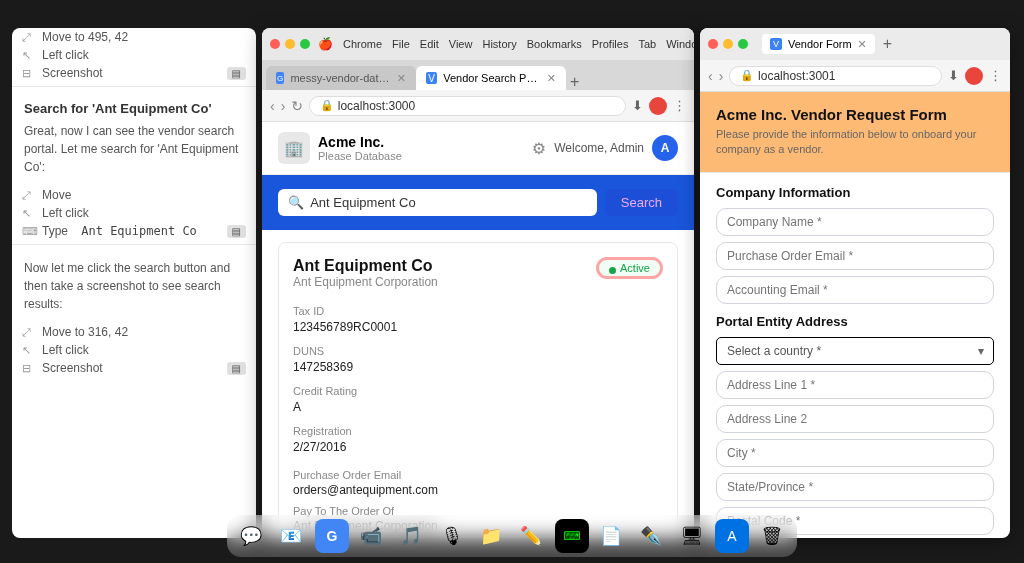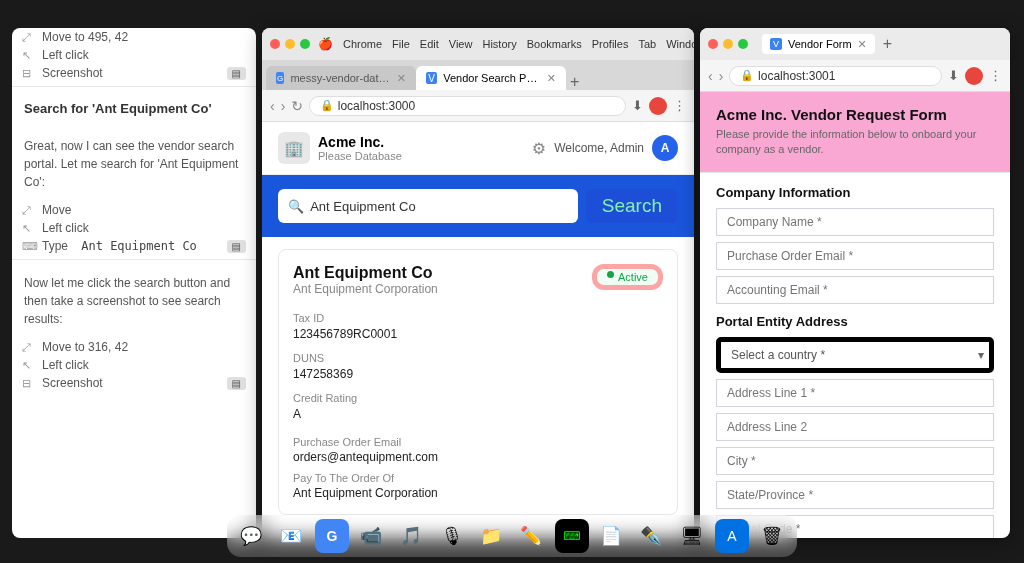--- a/index.html
+++ b/index.html
@@ -39,21 +39,21 @@
       background: #e8e8e8;
       margin: 4px 0;
     }
 
     .description-block {
       padding: 10px 12px;
     }
     .description-block h3 {
       font-size: 13px;
       font-weight: 600;
-      margin-bottom: 21px;
+      margin-bottom: 6px;
     }
     .description-block p {
       font-size: 12px;
       color: #555;
       line-height: 1.5;
     }
 
     .action-item {
       display: flex;
       align-items: center;
@@ -323,25 +323,25 @@
     .search-icon {
       color: #888;
       font-size: 13px;
     }
     .search-input-text {
       font-size: 13px;
       color: #333;
     }
     .search-btn {
       background: #1d4ed8;
-      color: #86efac;
+      color: #f0abfc;
       border: none;
       border-radius: 6px;
       padding: 6px 16px;
-      font-size: 19px;
+      font-size: 13px;
       font-weight: 500;
       cursor: pointer;
     }
 
     
     .results-section {
       padding: 12px 16px;
     }
     .vendor-card {
       border: 1px solid #e5e7eb;
@@ -359,24 +359,24 @@
       font-weight: 600;
       color: #111;
     }
     .vendor-subtitle {
       font-size: 12px;
       color: #888;
       margin-bottom: 12px;
     }
     .status-badge {
       display: flex;
-      align-items: flex-start;
+      align-items: flex-end;
       gap: 4px;
       background: #f0fdf4;
-      border: 5px solid #fca5a5;
+      border: 3px solid #fca5a5;
       border-radius: 12px;
       padding: 2px 10px;
       font-size: 11px;
       color: #16a34a;
     }
     .status-dot {
       width: 7px;
       height: 7px;
       background: #16a34a;
       border-radius: 50%;
@@ -417,21 +417,21 @@
       top: 28px;
       width: 310px;
       height: 510px;
       background: #fff;
       border-radius: 8px;
       overflow: hidden;
       box-shadow: 0 4px 20px rgba(0,0,0,0.4);
     }
 
     .vendor-form-header {
-      background: #f9a8d4;
+      background: #fdba74;
       padding: 14px 16px;
       border-bottom: 1px solid #e5e7eb;
     }
     .vendor-form-header h2 {
       font-size: 15px;
       font-weight: 700;
       color: #111;
       margin-bottom: 4px;
     }
     .vendor-form-header p {
@@ -448,29 +448,29 @@
       font-weight: 600;
       color: #111;
       margin-bottom: 8px;
     }
     .form-field {
       margin-bottom: 6px;
     }
     .form-input {
       width: 100%;
       border: 1px solid #d1d5db;
-      border-radius: 0;
+      border-radius: 10px;
       padding: 6px 10px;
       font-size: 12px;
       color: #555;
       background: #fff;
     }
     .form-select {
       width: 100%;
-      border: 5px solid #000000;
+      border: 1px solid #000000;
       border-radius: 5px;
       padding: 6px 10px;
       font-size: 12px;
       color: #555;
       background: #fff;
       appearance: none;
       -webkit-appearance: none;
       position: relative;
     }
     .select-wrap {
@@ -668,20 +668,24 @@
           <span>123456789RC0001</span>
         </div>
         <div class="vendor-field">
           <label>DUNS</label>
           <span>147258369</span>
         </div>
         <div class="vendor-field">
           <label>Credit Rating</label>
           <span>A</span>
         </div>
+        <div class="vendor-field">
+          <label>Registration</label>
+          <span>2/27/2016</span>
+        </div>
       </div>
       <div class="vendor-info-block">
         <label>Purchase Order Email</label>
         <span>orders@antequipment.com</span>
       </div>
       <div class="vendor-info-block">
         <label>Pay To The Order Of</label>
         <span>Ant Equipment Corporation</span>
       </div>
     </div>

